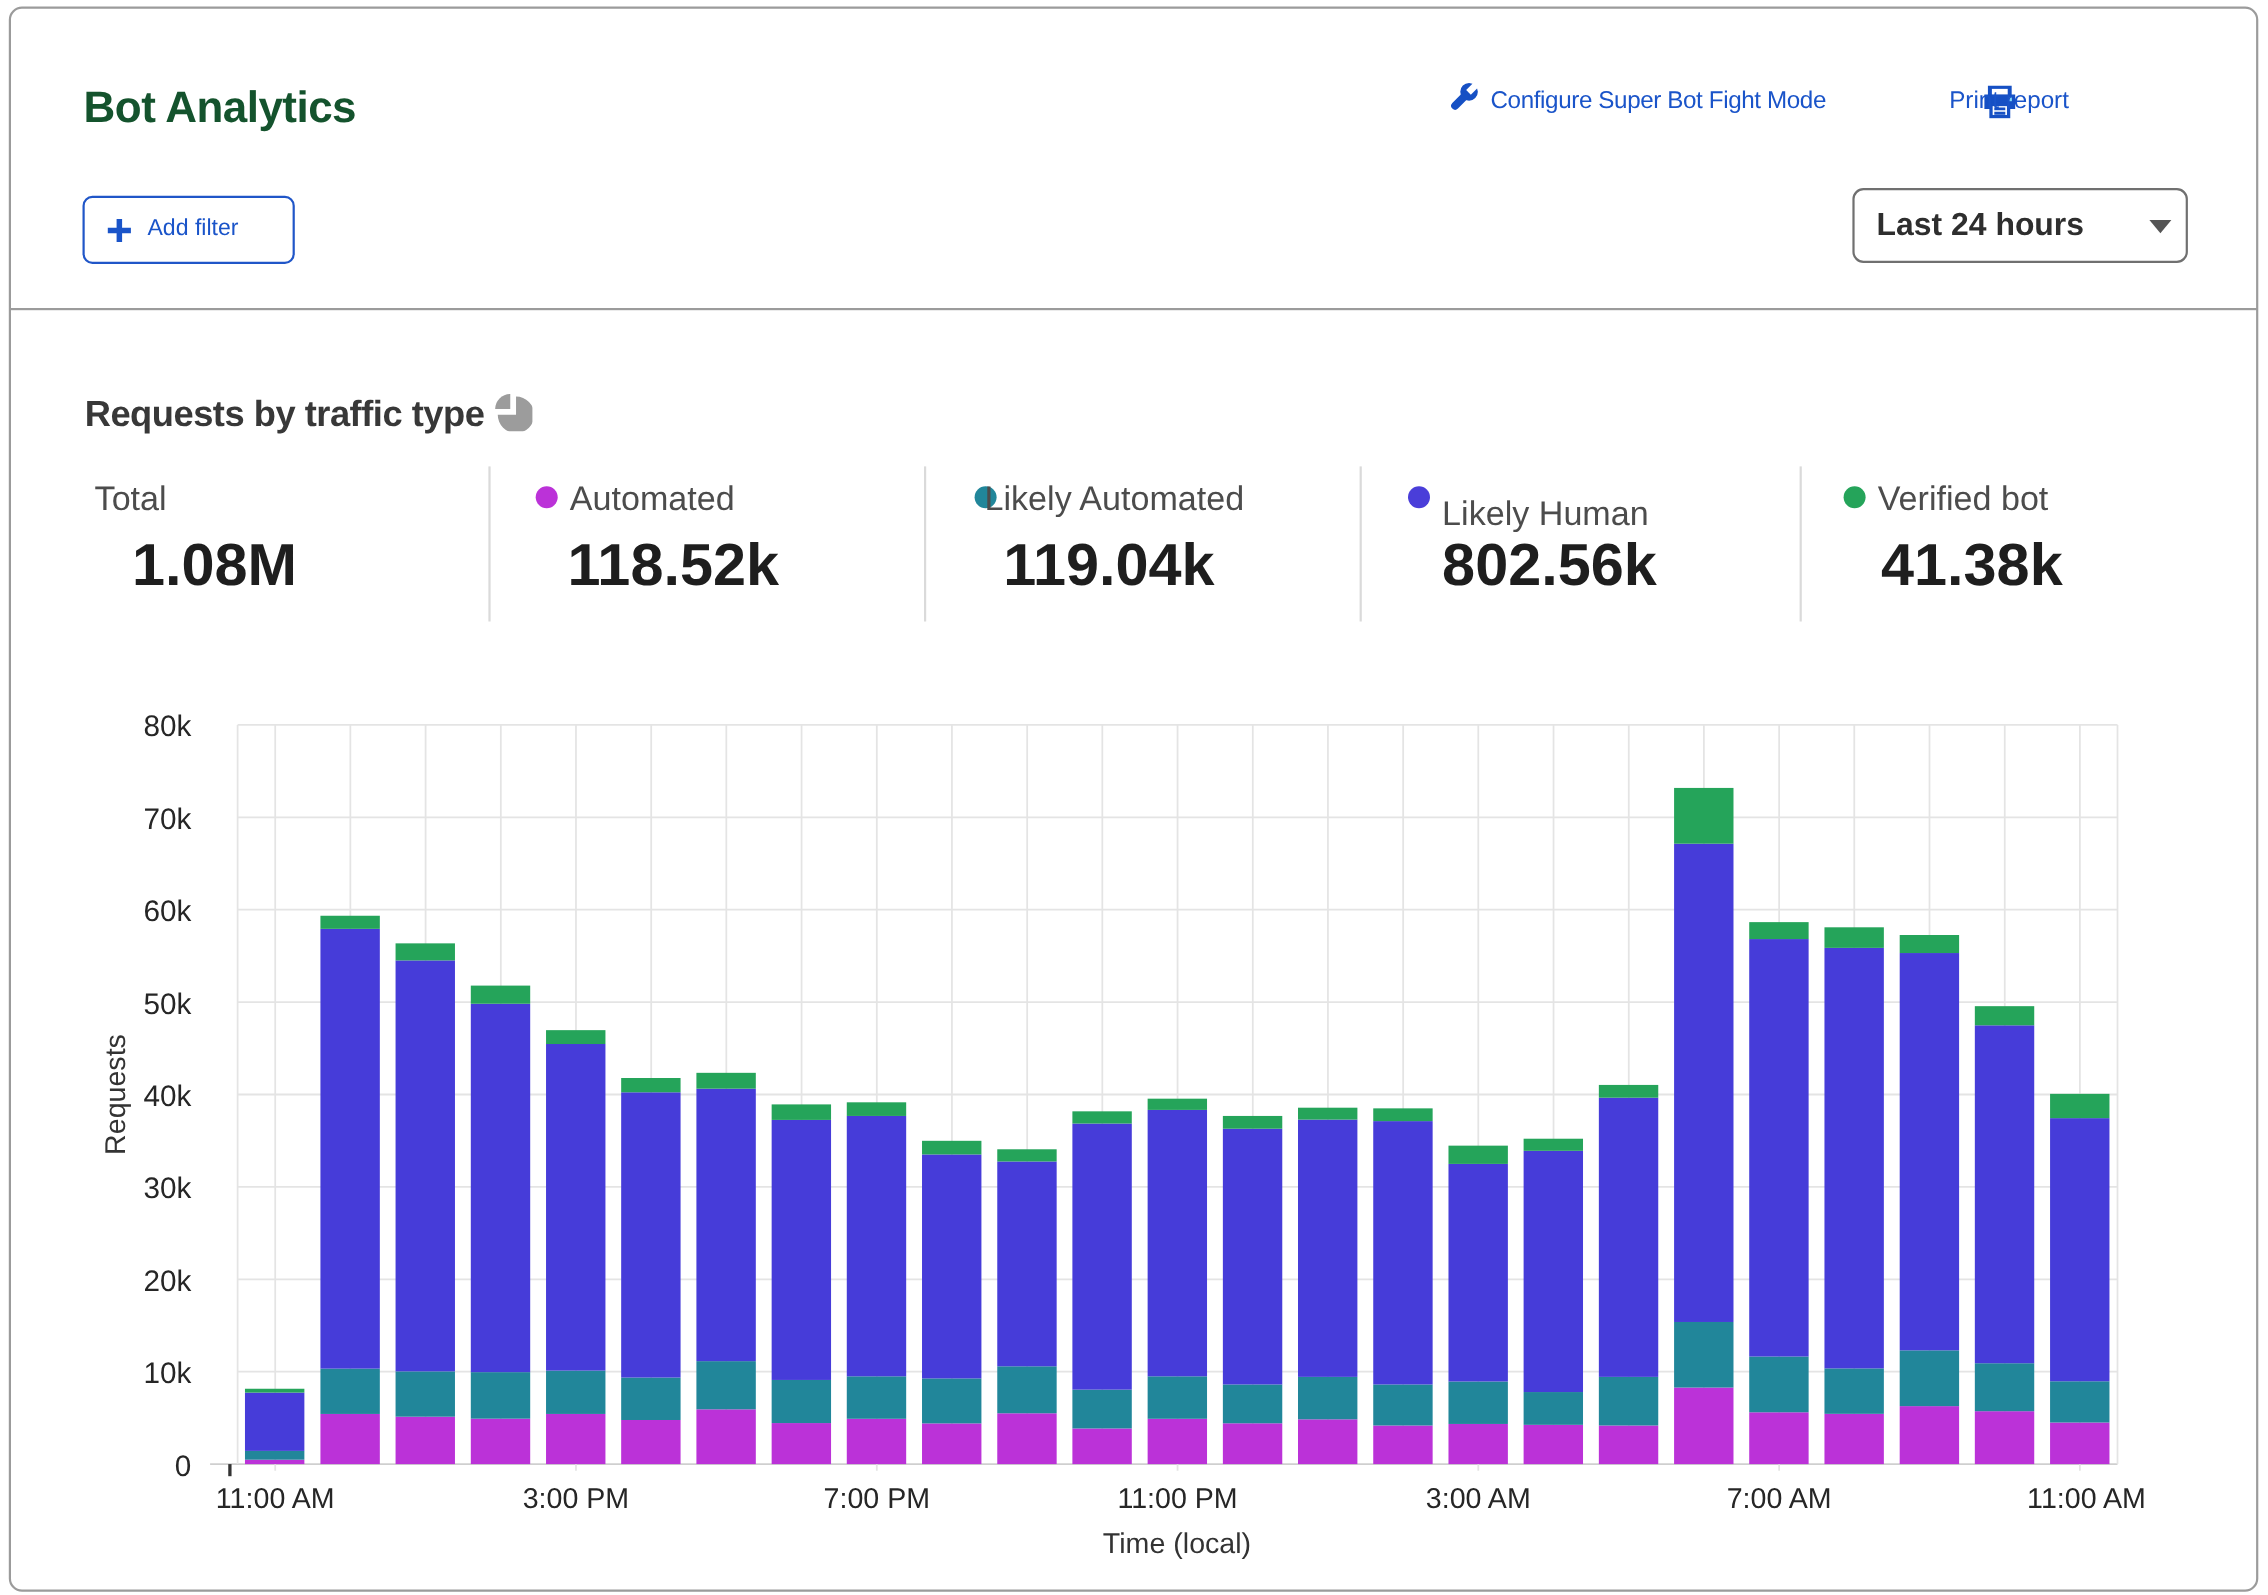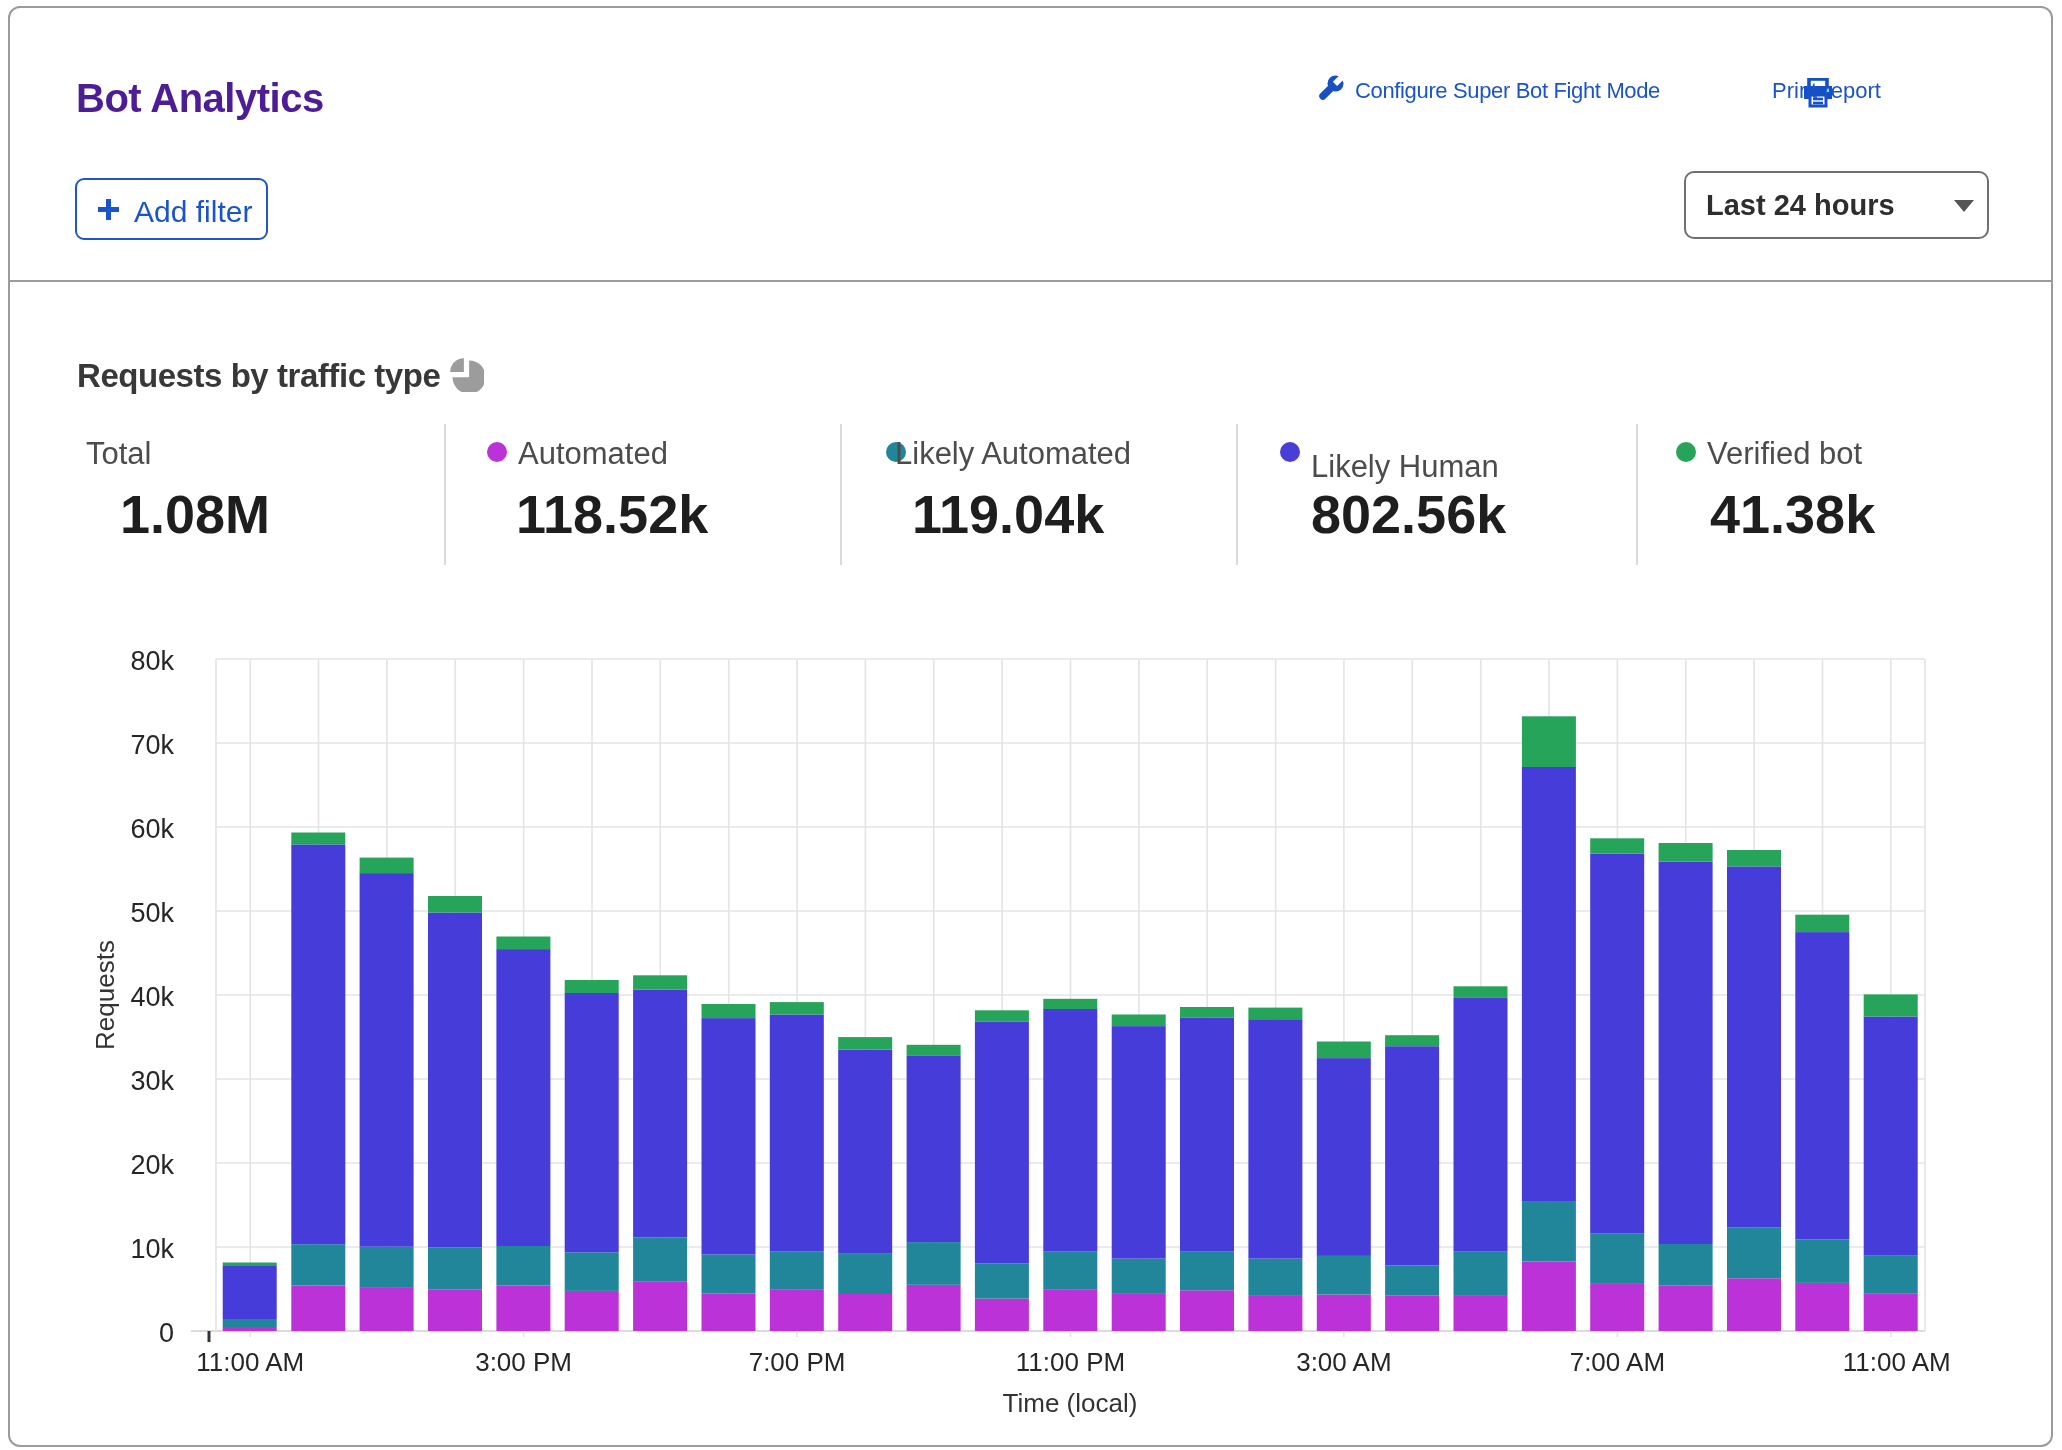--- a/index.html
+++ b/index.html
@@ -2,24 +2,24 @@
 <html><head>
 <meta charset="utf-8">
 <title>Bot Analytics</title>
 <style>
   * { margin:0; padding:0; box-sizing:border-box; }
   html,body { background:#fff; width:2062px; height:1450px; overflow:hidden; }
   body { font-family:"Liberation Sans", sans-serif; position:relative; }
   .abs { position:absolute; }
   .card { position:absolute; left:8px; top:6px; width:2045px; height:1441px; border:2px solid #9B9B9B; border-radius:12px; }
   .hdiv { position:absolute; left:9px; top:280px; width:2043px; height:2px; background:#9B9B9B; }
-  .title { position:absolute; left:76px; top:78px; font-size:40px; font-weight:700; color:#4c1d95; line-height:1; letter-spacing:-0.5px; }
+  .title { position:absolute; left:76px; top:78px; font-size:40px; font-weight:700; color:#14532d; line-height:1; letter-spacing:-0.5px; }
   .link { position:absolute; font-size:22px; color:#1A54C9; line-height:1; }
   .btn { position:absolute; left:75px; top:178px; width:193px; height:62px; border:2.5px solid #2056C8; border-radius:9px; }
-  .btn-label { position:absolute; left:134px; top:197px; font-size:30px; color:#1A54C9; line-height:1; }
+  .btn-label { position:absolute; left:134px; top:197px; font-size:21px; color:#1A54C9; line-height:1; }
   .sel { position:absolute; left:1684px; top:171px; width:305px; height:68px; border:2px solid #707070; border-radius:10px; }
   .sel-label { position:absolute; left:1706px; top:191px; font-size:29px; color:#2E2E2E; line-height:1;font-weight:bold; }
   .sel-tri { position:absolute; left:1954px; top:200px; width:0; height:0; border-left:10.5px solid transparent; border-right:10.5px solid transparent; border-top:12px solid #555; }
   .h2 { position:absolute; left:77px; top:359px; font-size:33px; font-weight:700; color:#383838; line-height:1; letter-spacing:-0.45px; }
   .vdiv { position:absolute; top:424px; width:2px; height:141px; background:#DADADA; }
   .dot { position:absolute; top:442px; width:20px; height:20px; border-radius:50%; }
   .slabel { position:absolute; top:438px; font-size:31px; color:#4C4C4C; line-height:1; }
   .sval { position:absolute; top:487px; font-size:54px; font-weight:700; color:#1E1E1E; line-height:1;margin-left:36px; }
 </style>
 </head>

